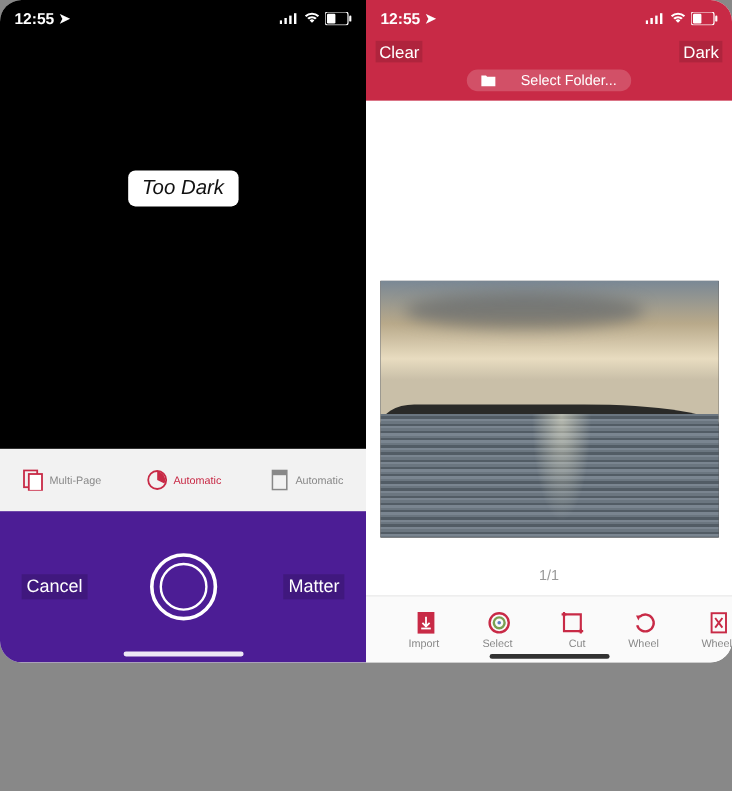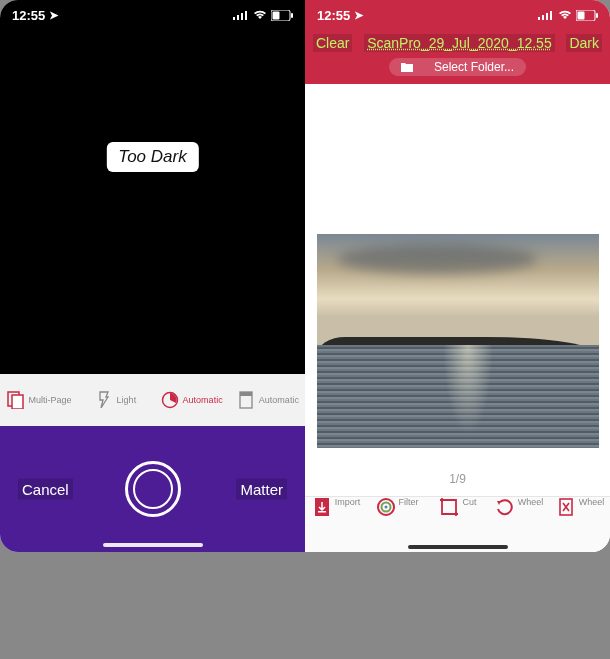--- a/index.html
+++ b/index.html
@@ -26,34 +26,34 @@
   .bottom-bar { height: 126px; background: #4c1d95; position: relative; display: flex; align-items: center; justify-content: center; }
   .btn-text { position: absolute; color: #fff; font-size: 15px; top: 50%; transform: translateY(-50%); background: rgba(0,0,0,0.15); padding: 2px 4px; }
   .btn-cancel { left: 18px; }
   .btn-matter { right: 18px; }
   .shutter { width: 56px; height: 56px; border: 3px solid #fff; border-radius: 50%; display: flex; align-items: center; justify-content: center; }
   .shutter-inner { width: 40px; height: 40px; border: 2px solid #fff; border-radius: 50%; }
   .home-ind { position: absolute; bottom: 5px; left: 50%; transform: translateX(-50%); width: 100px; height: 4px; background: #fff; border-radius: 3px; opacity: 0.9; }
 
   
   .header-red { background: #c82a46; padding: 4px 8px 8px 8px; }
-  .header-line { display: flex; justify-content: space-between; align-items: center; color: #bef264; font-size: 14px; margin-bottom: 6px; }
+  .header-line { display: flex; justify-content: space-between; align-items: center; color: #ffffff; font-size: 14px; margin-bottom: 6px; }
   .header-line span { background: rgba(0,0,0,0.12); padding: 1px 3px; }
   .title-mid { text-decoration: underline dotted; }
   .select-folder { display: flex; align-items: center; justify-content: center; gap: 21px; background: rgba(255,255,255,0.18); border-radius: 10px; padding: 2px 12px; margin: 0 auto; width: fit-content; color: #fff; font-size: 12px; }
   .content-area { flex: 1; background: #fff; display: flex; flex-direction: column; align-items: center; padding-top: 150px; position: relative; }
   .photo { width: 282px; height: 214px; background: #333; position: relative; overflow: hidden; }
   .sky { position: absolute; top:0; left:0; right:0; height: 55%; background: linear-gradient(180deg, #7a8895 0%, #b8a98a 30%, #e8dcc0 55%, #c9bfa8 70%); }
   .cloud1 { position:absolute; top:10px; left:20px; width:200px; height:30px; background: rgba(90,95,100,0.6); border-radius:50%; filter:blur(6px);}
   .hill { position:absolute; top:48%; left:0; right:0; height:18px; background:#2a2a28; border-radius: 10% 40% 0 0 / 100% 100% 0 0;}
   .water { position: absolute; bottom:0; left:0; right:0; height:48%; background: repeating-linear-gradient(180deg,#6b7680 0 2px,#525c65 2px 4px,#7a8590 4px 6px);}
   .sunrefl { position:absolute; top:52%; left:45%; width:50px; height:90px; background: radial-gradient(ellipse at top, rgba(255,250,220,0.5), transparent 70%);}
   .page-ind { color: #999; font-size: 12px; margin-top: auto; margin-bottom: 10px; }
   .bottom-tools { height: 56px; border-top: 1px solid #e5e5e5; display: flex; background:#fafafa;}
-  .bt-item { flex:1; display:flex; flex-direction:row; align-items:flex-start; justify-content:center; gap:2px; color:#c82a46; font-size:9px;}
+  .bt-item { flex:1; display:flex; flex-direction:column; align-items:flex-end; justify-content:center; gap:2px; color:#c82a46; font-size:9px;}
   .bt-item .lbl { color:#888; }
   .bt-icon { width:22px; height:20px; display:flex; align-items:center; justify-content:center;}
   .home-ind-dark { position:absolute; bottom:3px; left:50%; transform:translateX(-50%); width:100px; height:4px; background:#000; border-radius:3px; opacity:0.8;}
 
   svg { display:block; }
 </style>
 </head>
 <body>
 
 <div class="container">
@@ -89,28 +89,20 @@
     <div class="toolbar-mid">
       <div class="tb-item">
         <div class="tb-icon">
           <svg width="20" height="18" viewBox="0 0 20 18">
               <rect x="2" y="1" width="11" height="14" fill="none" stroke="#c82a46" stroke-width="1.5"></rect>
               <rect x="6" y="4" width="11" height="14" fill="#fff" stroke="#c82a46" stroke-width="1.5"></rect>
             </svg>
         </div>
         <span>Multi-Page</span>
       </div>
-      <div class="tb-item">
-        <div class="tb-icon">
-          <svg width="14" height="18" viewBox="0 0 14 18">
-              <path d="M3 1 L11 1 L9 6 L11 6 L4 17 L6 9 L3 9 Z" fill="none" stroke="#888" stroke-width="1.3"></path>
-            </svg>
-        </div>
-        <span>Light</span>
-      </div>
       <div class="tb-item active">
         <div class="tb-icon">
           <svg width="18" height="18" viewBox="0 0 18 18">
               <circle cx="9" cy="9" r="7.5" fill="none" stroke="#c82a46" stroke-width="1.5"></circle>
               <path d="M9 2 A7 7 0 0 1 15 12 L9 9 Z" fill="#c82a46"></path>
             </svg>
         </div>
         <span>Automatic</span>
       </div>
       <div class="tb-item">
@@ -154,40 +146,39 @@
             <rect x="0" y="0" width="19" height="11" rx="2" fill="none" stroke="#fff" stroke-width="1"></rect>
             <rect x="1.5" y="1.5" width="7" height="8" rx="1" fill="#fff"></rect>
             <rect x="20" y="3" width="2" height="5" rx="1" fill="#fff"></rect>
           </svg>
       </div>
     </div>
 
     <div class="header-red">
       <div class="header-line">
         <span>Clear</span>
-        <span class="title-mid">ScanPro_29_Jul_2020_12.55</span>
         <span>Dark</span>
       </div>
       <div class="select-folder">
         <svg width="12" height="10" viewBox="0 0 12 10">
             <path d="M0 1 L4 1 L5 2 L12 2 L12 10 L0 10 Z" fill="#fff"></path>
           </svg>
         <span>Select Folder...</span>
       </div>
     </div>
 
     <div class="content-area">
       <div class="photo">
         <div class="sky"></div>
         <div class="cloud1"></div>
         <div class="hill"></div>
         <div class="water"></div>
         <div class="sunrefl"></div>
       </div>
-      <div class="page-ind">1/9</div>
+      <div class="page-ind">1/1</div>
     </div>
 
     <div class="bottom-tools">
       <div class="bt-item">
         <div class="bt-icon">
           <svg width="18" height="20" viewBox="0 0 18 20">
               <rect x="2" y="1" width="14" height="18" fill="#c82a46"></rect>
               <path d="M9 5 L9 13 M6 10 L9 13 L12 10" stroke="#fff" stroke-width="1.5" fill="none"></path>
               <rect x="5" y="14" width="8" height="1.5" fill="#fff"></rect>
             </svg>
@@ -195,21 +186,21 @@
         <span class="lbl">Import</span>
       </div>
       <div class="bt-item">
         <div class="bt-icon">
           <svg width="20" height="20" viewBox="0 0 20 20">
               <circle cx="10" cy="10" r="8" fill="none" stroke="#c82a46" stroke-width="2"></circle>
               <circle cx="10" cy="10" r="4.5" fill="none" stroke="#7aa053" stroke-width="2"></circle>
               <circle cx="10" cy="10" r="1.5" fill="#5a7fc4"></circle>
             </svg>
         </div>
-        <span class="lbl">Filter</span>
+        <span class="lbl">Select</span>
       </div>
       <div class="bt-item">
         <div class="bt-icon">
           <svg width="20" height="20" viewBox="0 0 20 20">
               <path d="M3 3 L17 3 L17 17 L3 17 Z" fill="none" stroke="#c82a46" stroke-width="1.8"></path>
               <path d="M3 1 L3 5 M1 3 L5 3 M17 15 L17 19 M15 17 L19 17" stroke="#c82a46" stroke-width="1.8"></path>
             </svg>
         </div>
         <span class="lbl">Cut</span>
       </div>

